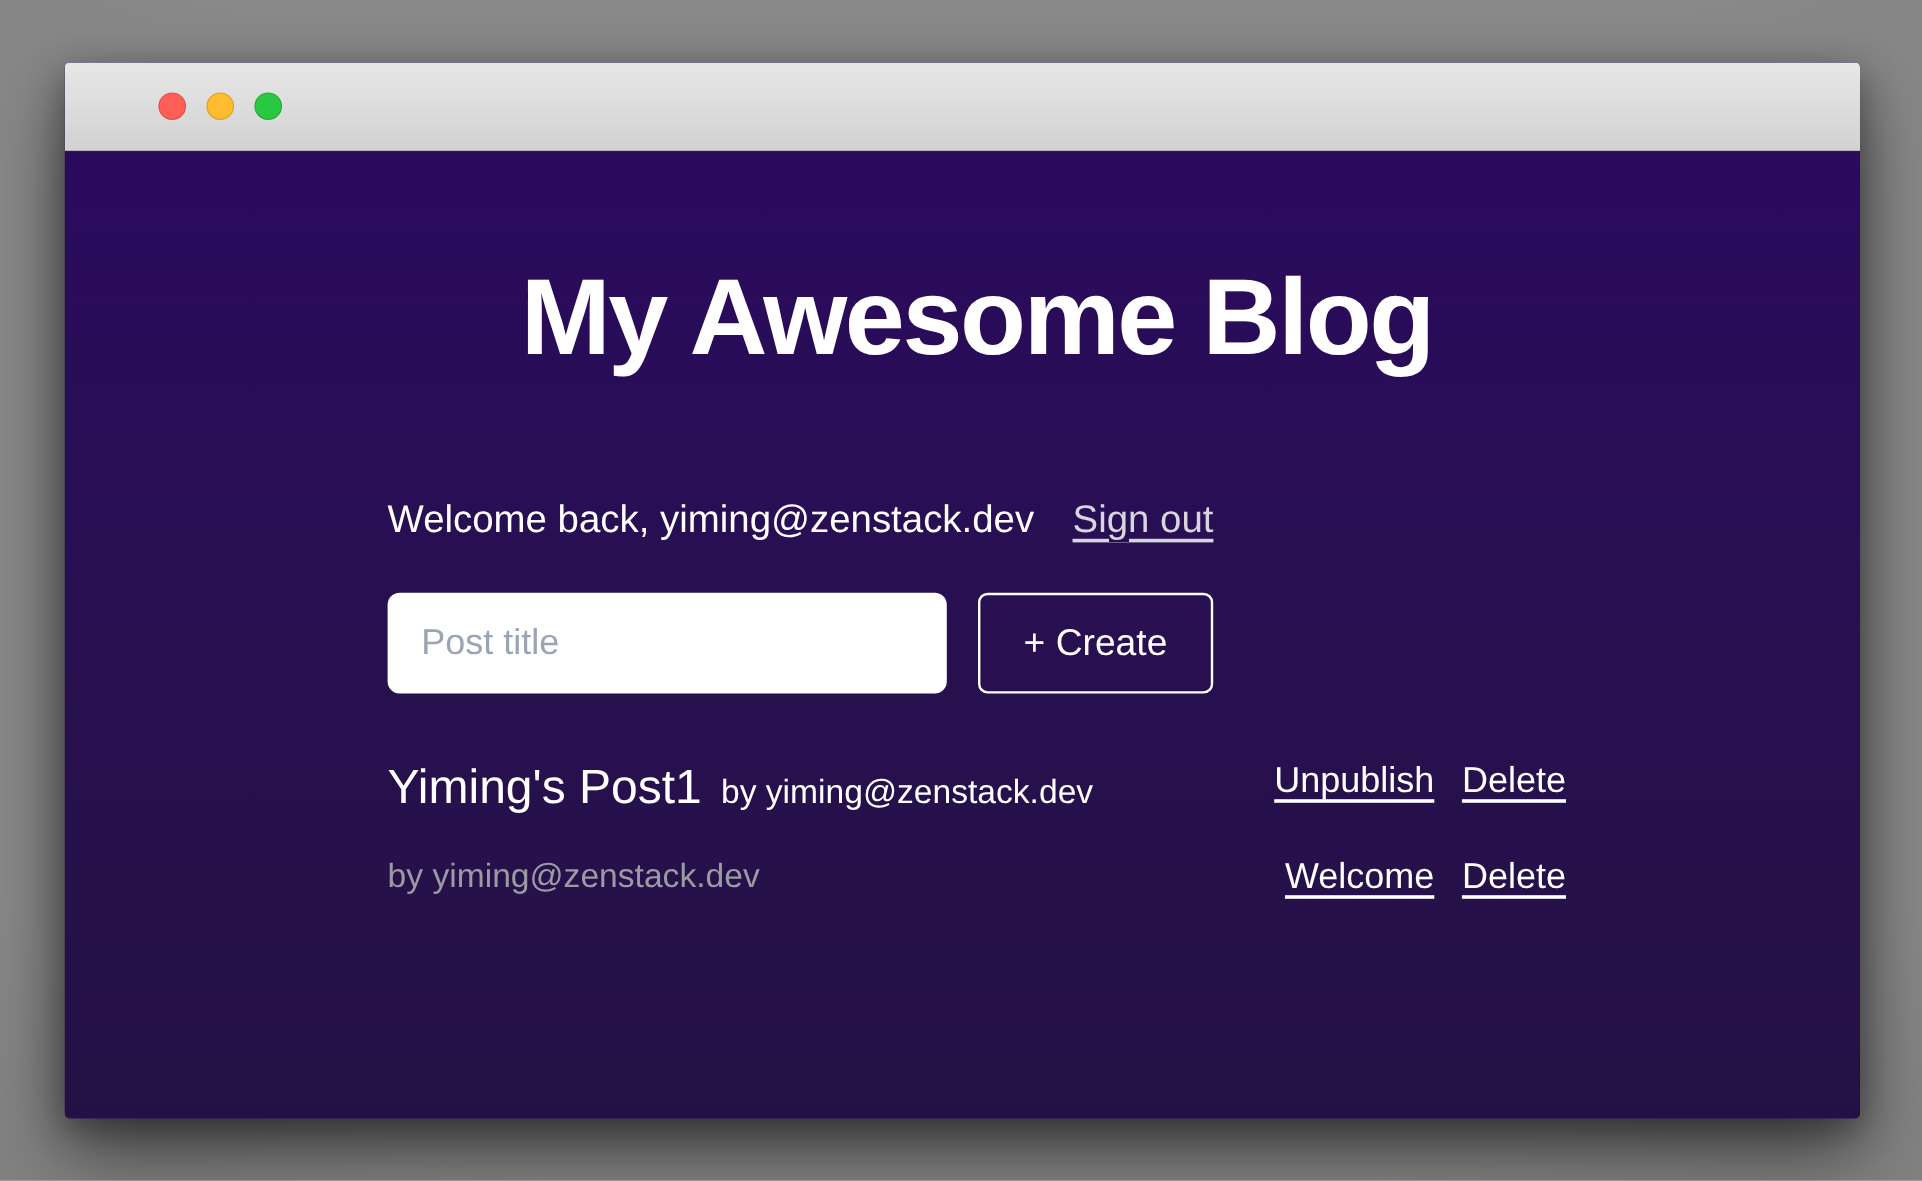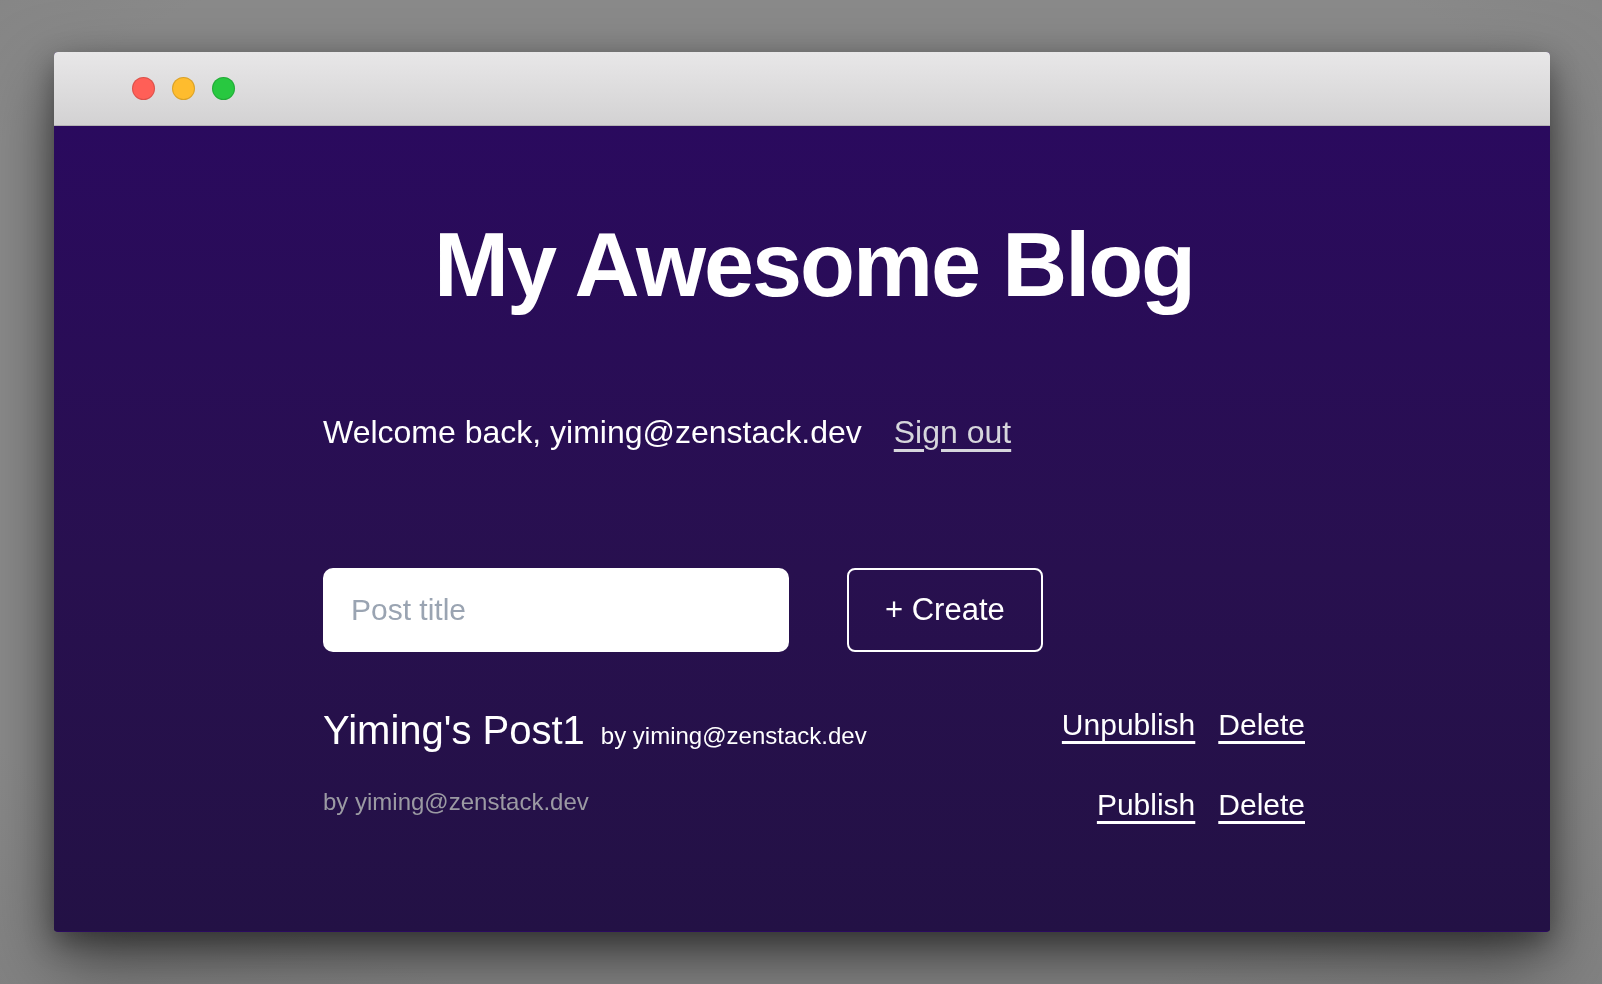--- a/index.html
+++ b/index.html
@@ -55,21 +55,21 @@
     display: flex; align-items: flex-start;
     font-size: 32px; line-height: 1.4; color: #ffffff;
   }
   .signout {
     margin-left: 32px; color: #d6d6dc;
     text-decoration: underline;
     text-decoration-thickness: 2.5px; text-underline-offset: 6px;
     cursor: pointer;
   }
 
-  .create-row { margin-top: 114px; display: flex; align-items: center; gap: 32px; }
+  .create-row { margin-top: 40px; display: flex; align-items: center; }
   .post-title-input {
     width: 466px; height: 84px; box-sizing: border-box;
     background: #ffffff; border: none; border-radius: 10px;
     padding: 0 28px; font-size: 30px; color: #1f2937;
     font-family: "Liberation Sans", "DejaVu Sans", sans-serif;
     outline: none;
   }
   .post-title-input::placeholder { color: #9aa4b2; }
   .create-btn {
     margin-left: 26px; height: 84px; padding: 0 36px;
@@ -79,21 +79,21 @@
     cursor: pointer;
   }
 
   .posts { margin-top: 56px; }
   .post-row {
     height: 80px;
     display: flex; align-items: flex-start; justify-content: space-between;
   }
   .post-left { display: flex; align-items: baseline; gap: 16px; }
   .post-title { font-size: 40px; color: #ffffff; }
-  .post-byline { font-size: 24px; color: #ffffff; }
+  .post-byline { font-size: 28px; color: #ffffff; }
   .post-row.unpublished .post-title,
   .post-row.unpublished .post-byline { color: #9b9aa3; }
   .post-actions { display: flex; gap: 23px; align-items: baseline; }
   .action {
     font-size: 30px; color: #ffffff;
     text-decoration: underline;
     text-decoration-thickness: 2.5px; text-underline-offset: 6px;
     cursor: pointer;
   }
 </style>
@@ -137,21 +137,21 @@
               <a class="action" href="#">Unpublish</a>
               <a class="action" href="#">Delete</a>
             </div>
           </div>
 
           <div class="post-row unpublished">
             <div class="post-left">
               <span class="post-byline">by yiming@zenstack.dev</span>
             </div>
             <div class="post-actions">
-              <a class="action" href="#">Publish</a>
+              <a class="action" href="#">Welcome</a>
               <a class="action" href="#">Delete</a>
             </div>
           </div>
 
         </div>
 
       </div>
     </div>
 
   </div>

